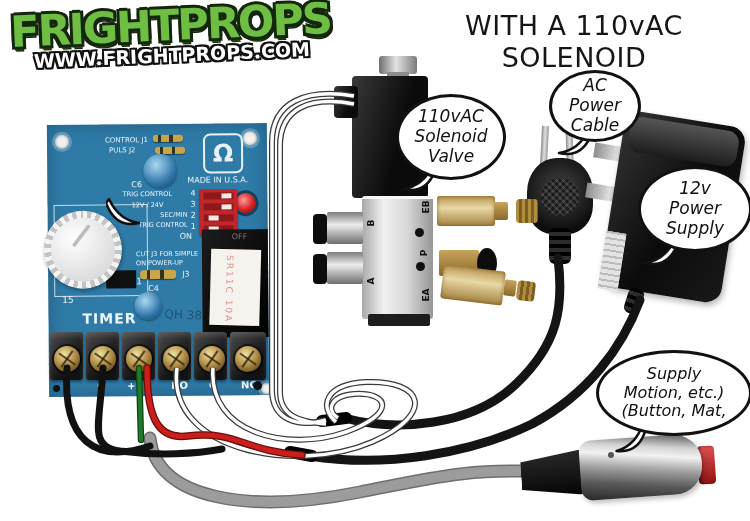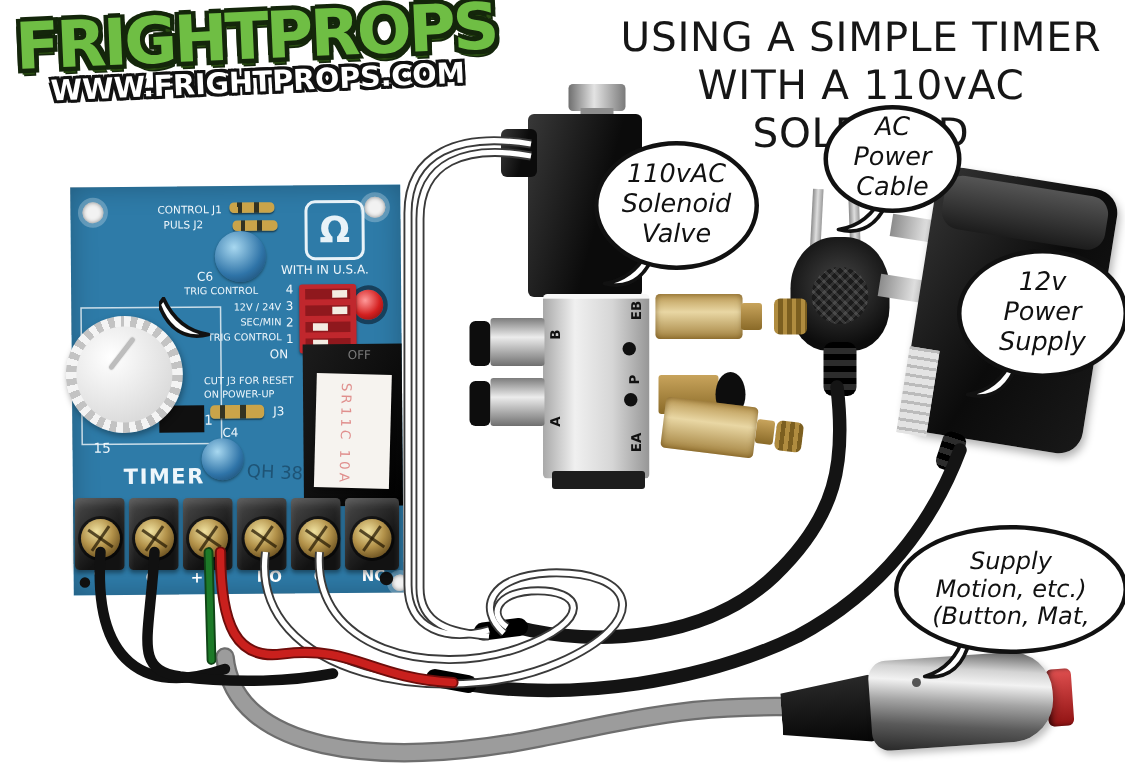--- a/index.html
+++ b/index.html
@@ -99,40 +99,39 @@
 <body>
 
 <div id="stage">
 
   <div class="abs logo">
     <div class="logo-main">FRIGHTPROPS</div>
     <div class="logo-sub">WWW.FRIGHTPROPS.COM</div>
   </div>
 
   <div class="abs title">
-    <div>USING A SIMPLE TIMER</div>
     <div>WITH A 110vAC SOLENOID</div>
   </div>
 
   <div class="abs board">
     <div class="abs hole" style="left:8px;top:10px;width:14px;height:14px"></div>
     <div class="abs hole" style="left:196px;top:8px;width:14px;height:14px"></div>
 
     <div class="abs btxt" style="left:58px;top:12px;font-size:7px">CONTROL  J1</div>
     <div class="abs btxt" style="left:62px;top:22px;font-size:7px">PULS  J2</div>
     <div class="abs comp" style="left:106px;top:11px;width:30px;height:7px"></div>
     <div class="abs comp" style="left:108px;top:23px;width:30px;height:7px"></div>
 
     <div class="abs cap" style="left:96px;top:30px;width:34px;height:34px"></div>
     <div class="abs btxt" style="left:84px;top:56px;font-size:8px">C6</div>
 
     <div class="abs omega-box" style="left:156px;top:10px;width:36px;height:36px">
       <span>Ω</span>
     </div>
-    <div class="abs btxt" style="left:140px;top:52px;font-size:8px">WITH IN U.S.A.</div>
+    <div class="abs btxt" style="left:140px;top:52px;font-size:8px">MADE IN U.S.A.</div>
 
     <div class="abs led" style="left:188px;top:70px;width:20px;height:20px"></div>
 
     <div class="abs dip" style="left:152px;top:66px;width:38px;height:46px">
       <div class="dip-row" style="top:3px">
           <div class="dip-tab" style="left:18px"></div>
         </div>
       <div class="dip-row" style="top:14px">
           <div class="dip-tab" style="left:18px"></div>
         </div>
@@ -141,41 +140,41 @@
         </div>
       <div class="dip-row" style="top:36px">
           <div class="dip-tab" style="left:5px"></div>
         </div>
     </div>
     <div class="abs btxt" style="left:143px;top:65px;font-size:8px">4</div>
     <div class="abs btxt" style="left:143px;top:76px;font-size:8px">3</div>
     <div class="abs btxt" style="left:143px;top:87px;font-size:8px">2</div>
     <div class="abs btxt" style="left:143px;top:98px;font-size:8px">1</div>
     <div class="abs btxt" style="left:60px;top:66px;width:80px;text-align:center;font-size:6.5px">TRIG CONTROL</div>
-    <div class="abs btxt" style="left:60px;top:77px;width:80px;text-align:right;font-size:6.5px">12V / 24V</div>
+    <div class="abs btxt" style="left:60px;top:77px;width:80px;text-align:center;font-size:6.5px">12V / 24V</div>
     <div class="abs btxt" style="left:60px;top:87px;width:80px;text-align:right;font-size:6.5px">SEC/MIN</div>
     <div class="abs btxt" style="left:60px;top:97px;width:80px;text-align:right;font-size:6.5px">TRIG CONTROL</div>
     <div class="abs btxt" style="left:132px;top:108px;font-size:8px">ON</div>
 
     <div class="abs relay" style="left:154px;top:106px;width:66px;height:108px"></div>
     <div class="abs" style="left:184px;top:109px;font-size:8px;color:#7a7a7a">OFF</div>
     <div class="abs relay-label" style="left:162px;top:126px;width:50px;height:76px">
       <span class="relay-text">SR11C 10A</span>
     </div>
 
     <div class="abs ring" style="left:6px;top:80px;width:92px;height:90px"></div>
     <div class="abs" style="left:58px;top:146px;width:30px;height:18px;background:#101010"></div>
     <div class="abs knob" style="left:-4px;top:86px;width:78px;height:78px">
       <div class="knob-inner"></div>
         <div class="knob-pointer"></div>
     </div>
     <div class="abs btxt" style="left:14px;top:170px;font-size:9px">15</div>
     <div class="abs btxt" style="left:88px;top:152px;font-size:9px">1</div>
 
-    <div class="abs btxt" style="left:88px;top:126px;font-size:6.5px">CUT J3 FOR RESET</div>
+    <div class="abs btxt" style="left:88px;top:126px;font-size:6.5px">CUT J3 FOR SIMPLE</div>
     <div class="abs btxt" style="left:88px;top:135px;font-size:6.5px">ON POWER-UP</div>
     <div class="abs comp" style="left:92px;top:146px;width:36px;height:9px"></div>
     <div class="abs btxt" style="left:134px;top:146px;font-size:8px">J3</div>
 
     <div class="abs btxt" style="left:100px;top:160px;font-size:8px">C4</div>
     <div class="abs cap" style="left:86px;top:168px;width:28px;height:28px"></div>
 
     <div class="abs btxt" style="left:34px;top:186px;font-size:14px;font-weight:bold;letter-spacing:1px">TIMER</div>
     <div class="abs" style="left:116px;top:184px;font-size:12px;color:rgba(10,35,55,.45);transform:rotate(3deg)">QH 38</div>
 

